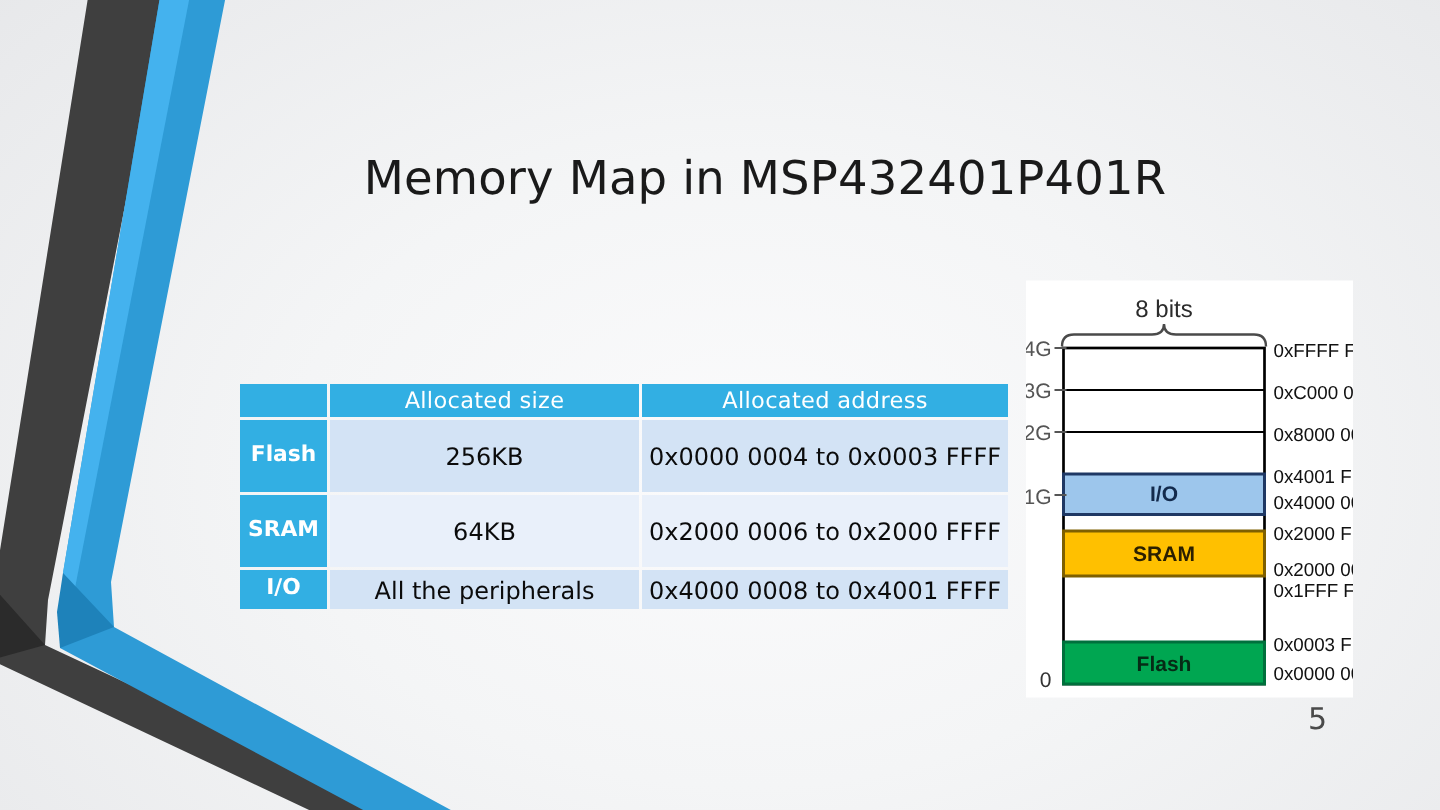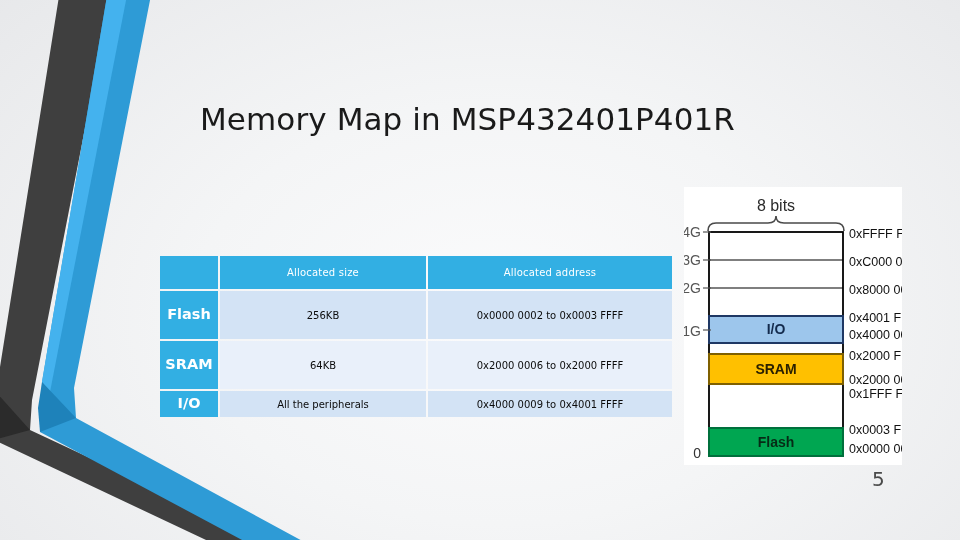--- a/index.html
+++ b/index.html
@@ -31,20 +31,21 @@
     height: 540px;
     pointer-events: none;
   }
 
   
   #title {
     position: absolute;
     left: 200px;
     top: 101px;
     width: 620px;
+    text-align: center;
     font-family: "DejaVu Sans", sans-serif;
     font-size: 31px;
     font-weight: 400;
     color: #1A1A1A;
     letter-spacing: .1px;
     white-space: nowrap;
   }
 
   
   #tbl-wrap {
@@ -66,23 +67,23 @@
     vertical-align: middle;
     font-family: "DejaVu Sans", sans-serif;
   }
   .col-lbl  { width: 58px; }
   .col-size { width: 206px; }
   .col-addr { width: 244px; }
 
   th.hcell {
     background: #32AFE3;
     color: #FFFFFF;
-    font-size: 10px;
+    font-size: 15px;
     font-weight: 400;
-    height: 33px;
+    height: 22px;
     text-align: center;
     letter-spacing: .2px;
   }
   th.hcorner {
     background: #32AFE3;
     height: 22px;
   }
 
   td.rowlbl {
     background: #32AFE3;
@@ -90,21 +91,21 @@
     font-size: 14.5px;
     font-weight: 700;
     text-align: center;
     line-height: 1.05;
     word-break: break-all;
     padding: 2px 3px;
   }
   td.cell {
     text-align: center;
     color: #0B0B0B;
-    font-size: 10px;
+    font-size: 16px;
     font-weight: 400;
   }
   tr.band-a td.cell { background: #D3E3F5; }
   tr.band-b td.cell { background: #E9F0FA; }
 
   tr.r-flash td { height: 48px; }
   tr.r-sram  td { height: 48px; }
   tr.r-io    td { height: 26px; }
 
   
@@ -158,31 +159,31 @@
         <tr>
           <th class="hcorner"></th>
           <th class="hcell">Allocated size</th>
           <th class="hcell">Allocated address</th>
         </tr>
       </thead>
       <tbody>
         <tr class="band-a r-flash">
           <td class="rowlbl">Flash</td>
           <td class="cell">256KB</td>
-          <td class="cell">0x0000 0002 to 0x0003 FFFF</td>
+          <td class="cell">0x0000 0004 to 0x0003 FFFF</td>
         </tr>
         <tr class="band-b r-sram">
           <td class="rowlbl">SRAM</td>
           <td class="cell">64KB</td>
           <td class="cell">0x2000 0006 to 0x2000 FFFF</td>
         </tr>
         <tr class="band-a r-io">
           <td class="rowlbl">I/O</td>
           <td class="cell">All the peripherals</td>
-          <td class="cell">0x4000 0009 to 0x4001 FFFF</td>
+          <td class="cell">0x4000 0008 to 0x4001 FFFF</td>
         </tr>
       </tbody>
     </table>
   </div>
 
   <div id="figure">
     <svg viewBox="0 0 218 278" width="218" height="278" font-family="'Liberation Sans', sans-serif">
 
       <text x="92" y="24" font-size="16" fill="#2B2B2B" text-anchor="middle">8 bits</text>
 

